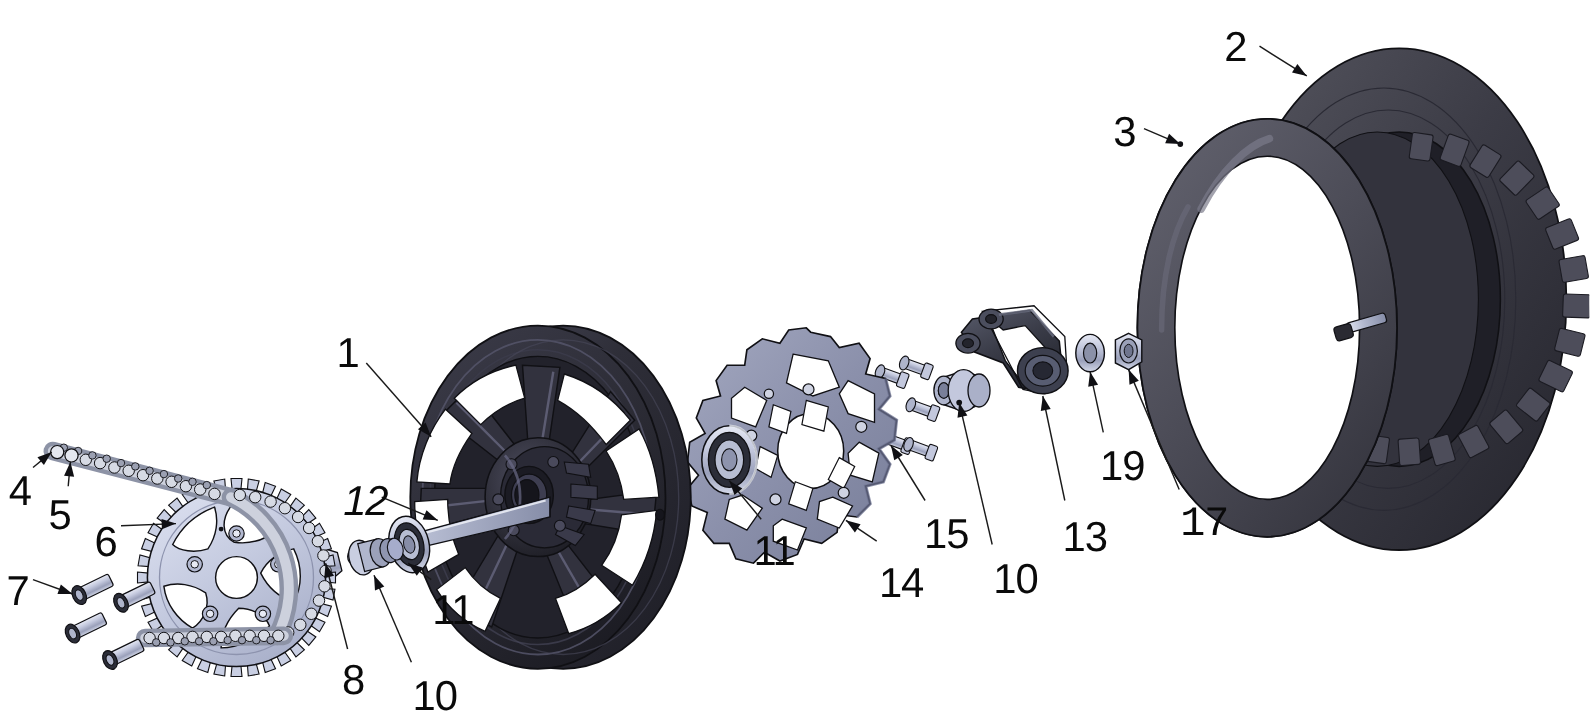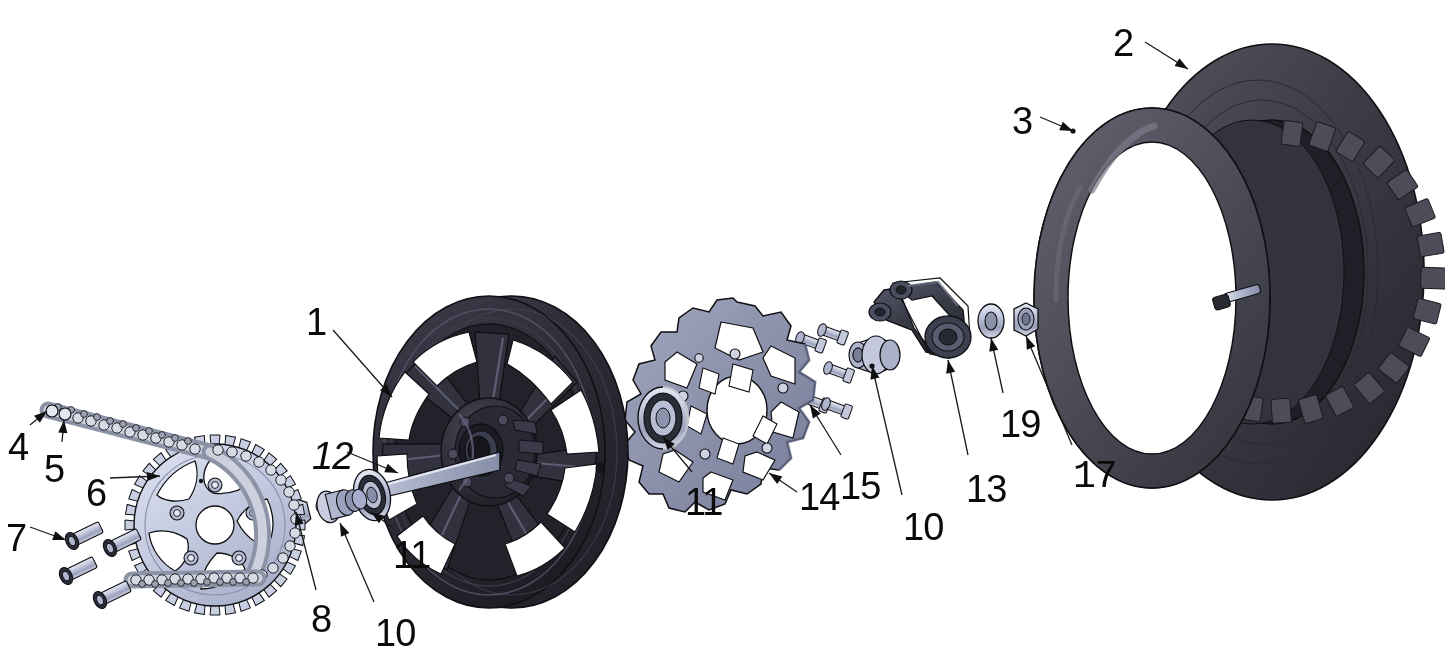--- a/index.html
+++ b/index.html
@@ -763,21 +763,21 @@
       <div class="callout" style="left: 1012px; top: 102px;">3</div>
       <div class="callout" style="left: 8px; top: 428px;">4</div>
       <div class="callout" style="left: 44px; top: 450px;">5</div>
       <div class="callout" style="left: 86px; top: 474px;">6</div>
       <div class="callout" style="left: 6px; top: 519px;">7</div>
       <div class="callout" style="left: 311px; top: 600px;">8</div>
       <div class="callout" style="left: 375px; top: 614px;">10</div>
       <div class="callout" style="left: 393px; top: 536px;">11</div>
       <div class="callout" style="left: 312px; top: 437px; font-style: italic;">12</div>
       <div class="callout" style="left: 685px; top: 483px;">11</div>
-      <div class="callout" style="left: 799px; top: 478px;">14</div>
+      <div class="callout" style="left: 799px; top: 512px;">14</div>
       <div class="callout" style="left: 840px; top: 467px;">15</div>
       <div class="callout" style="left: 903px; top: 508px;">10</div>
       <div class="callout" style="left: 966px; top: 470px;">13</div>
       <div class="callout" style="left: 1000px; top: 405px;">19</div>
       <div class="callout" style="left: 1073px; top: 458px; font-family: Liberation Mono, monospace;">17</div>
     </div>
 
 </div>
 
 </body></html>

